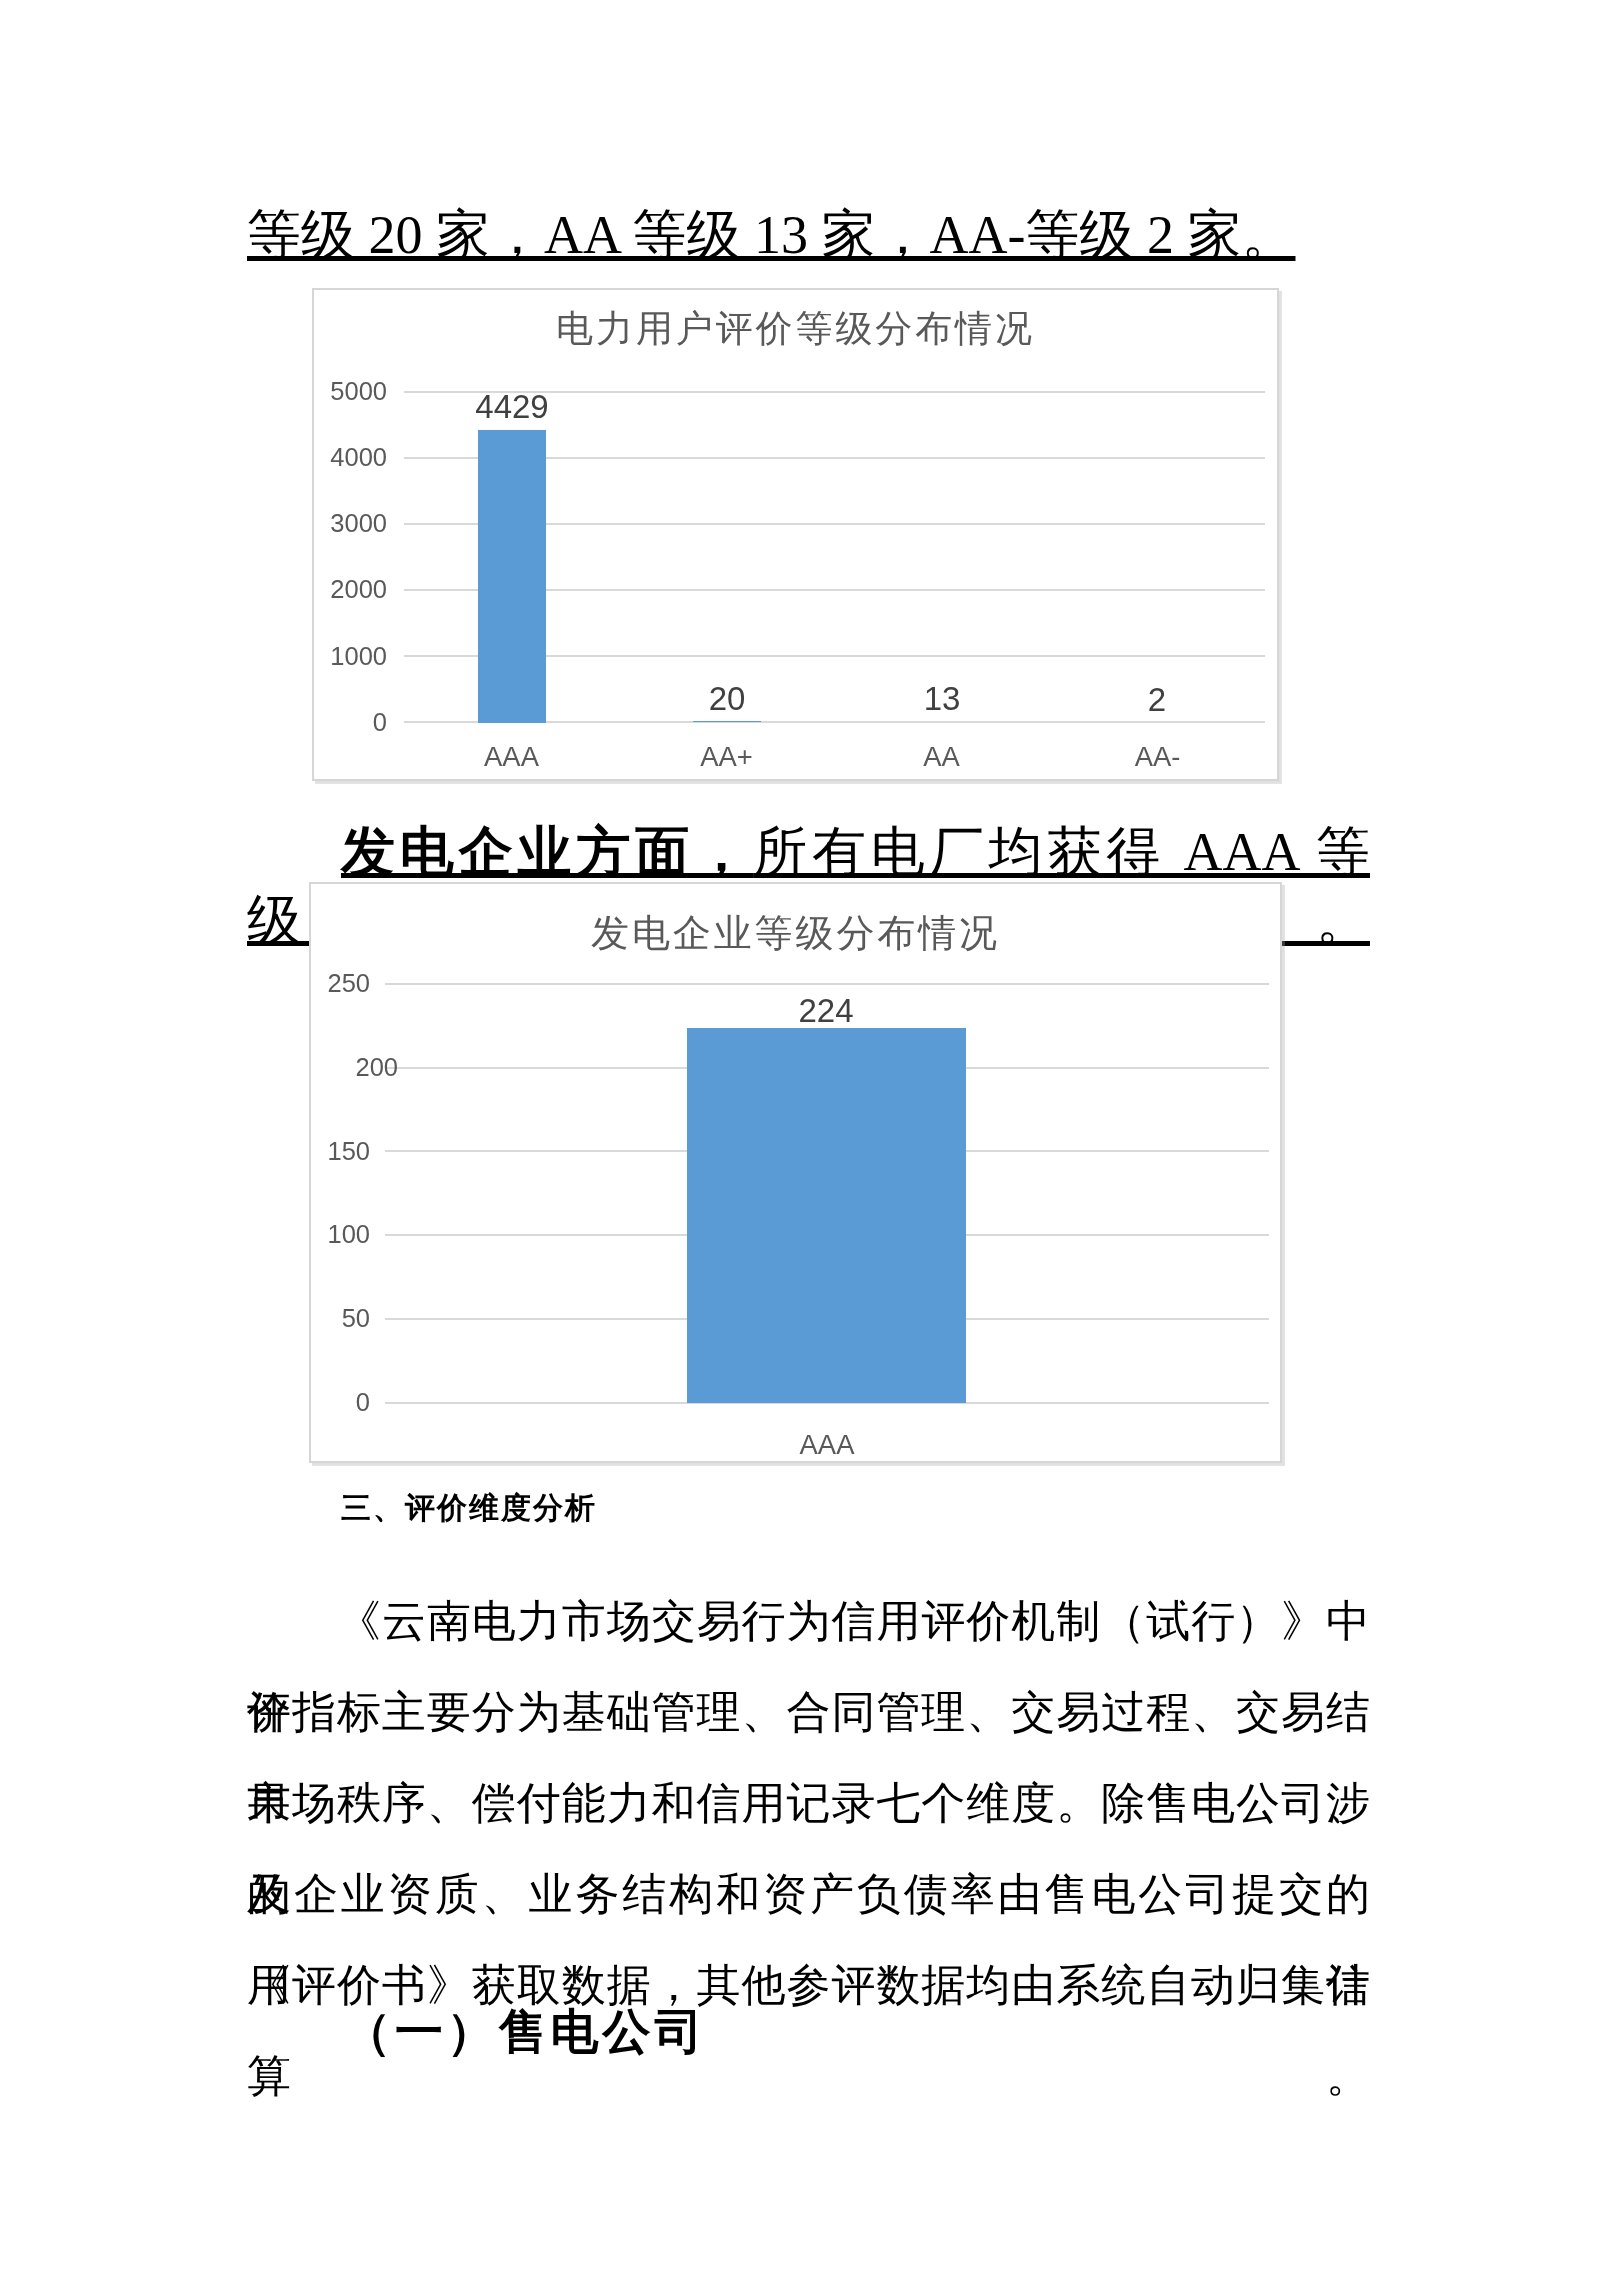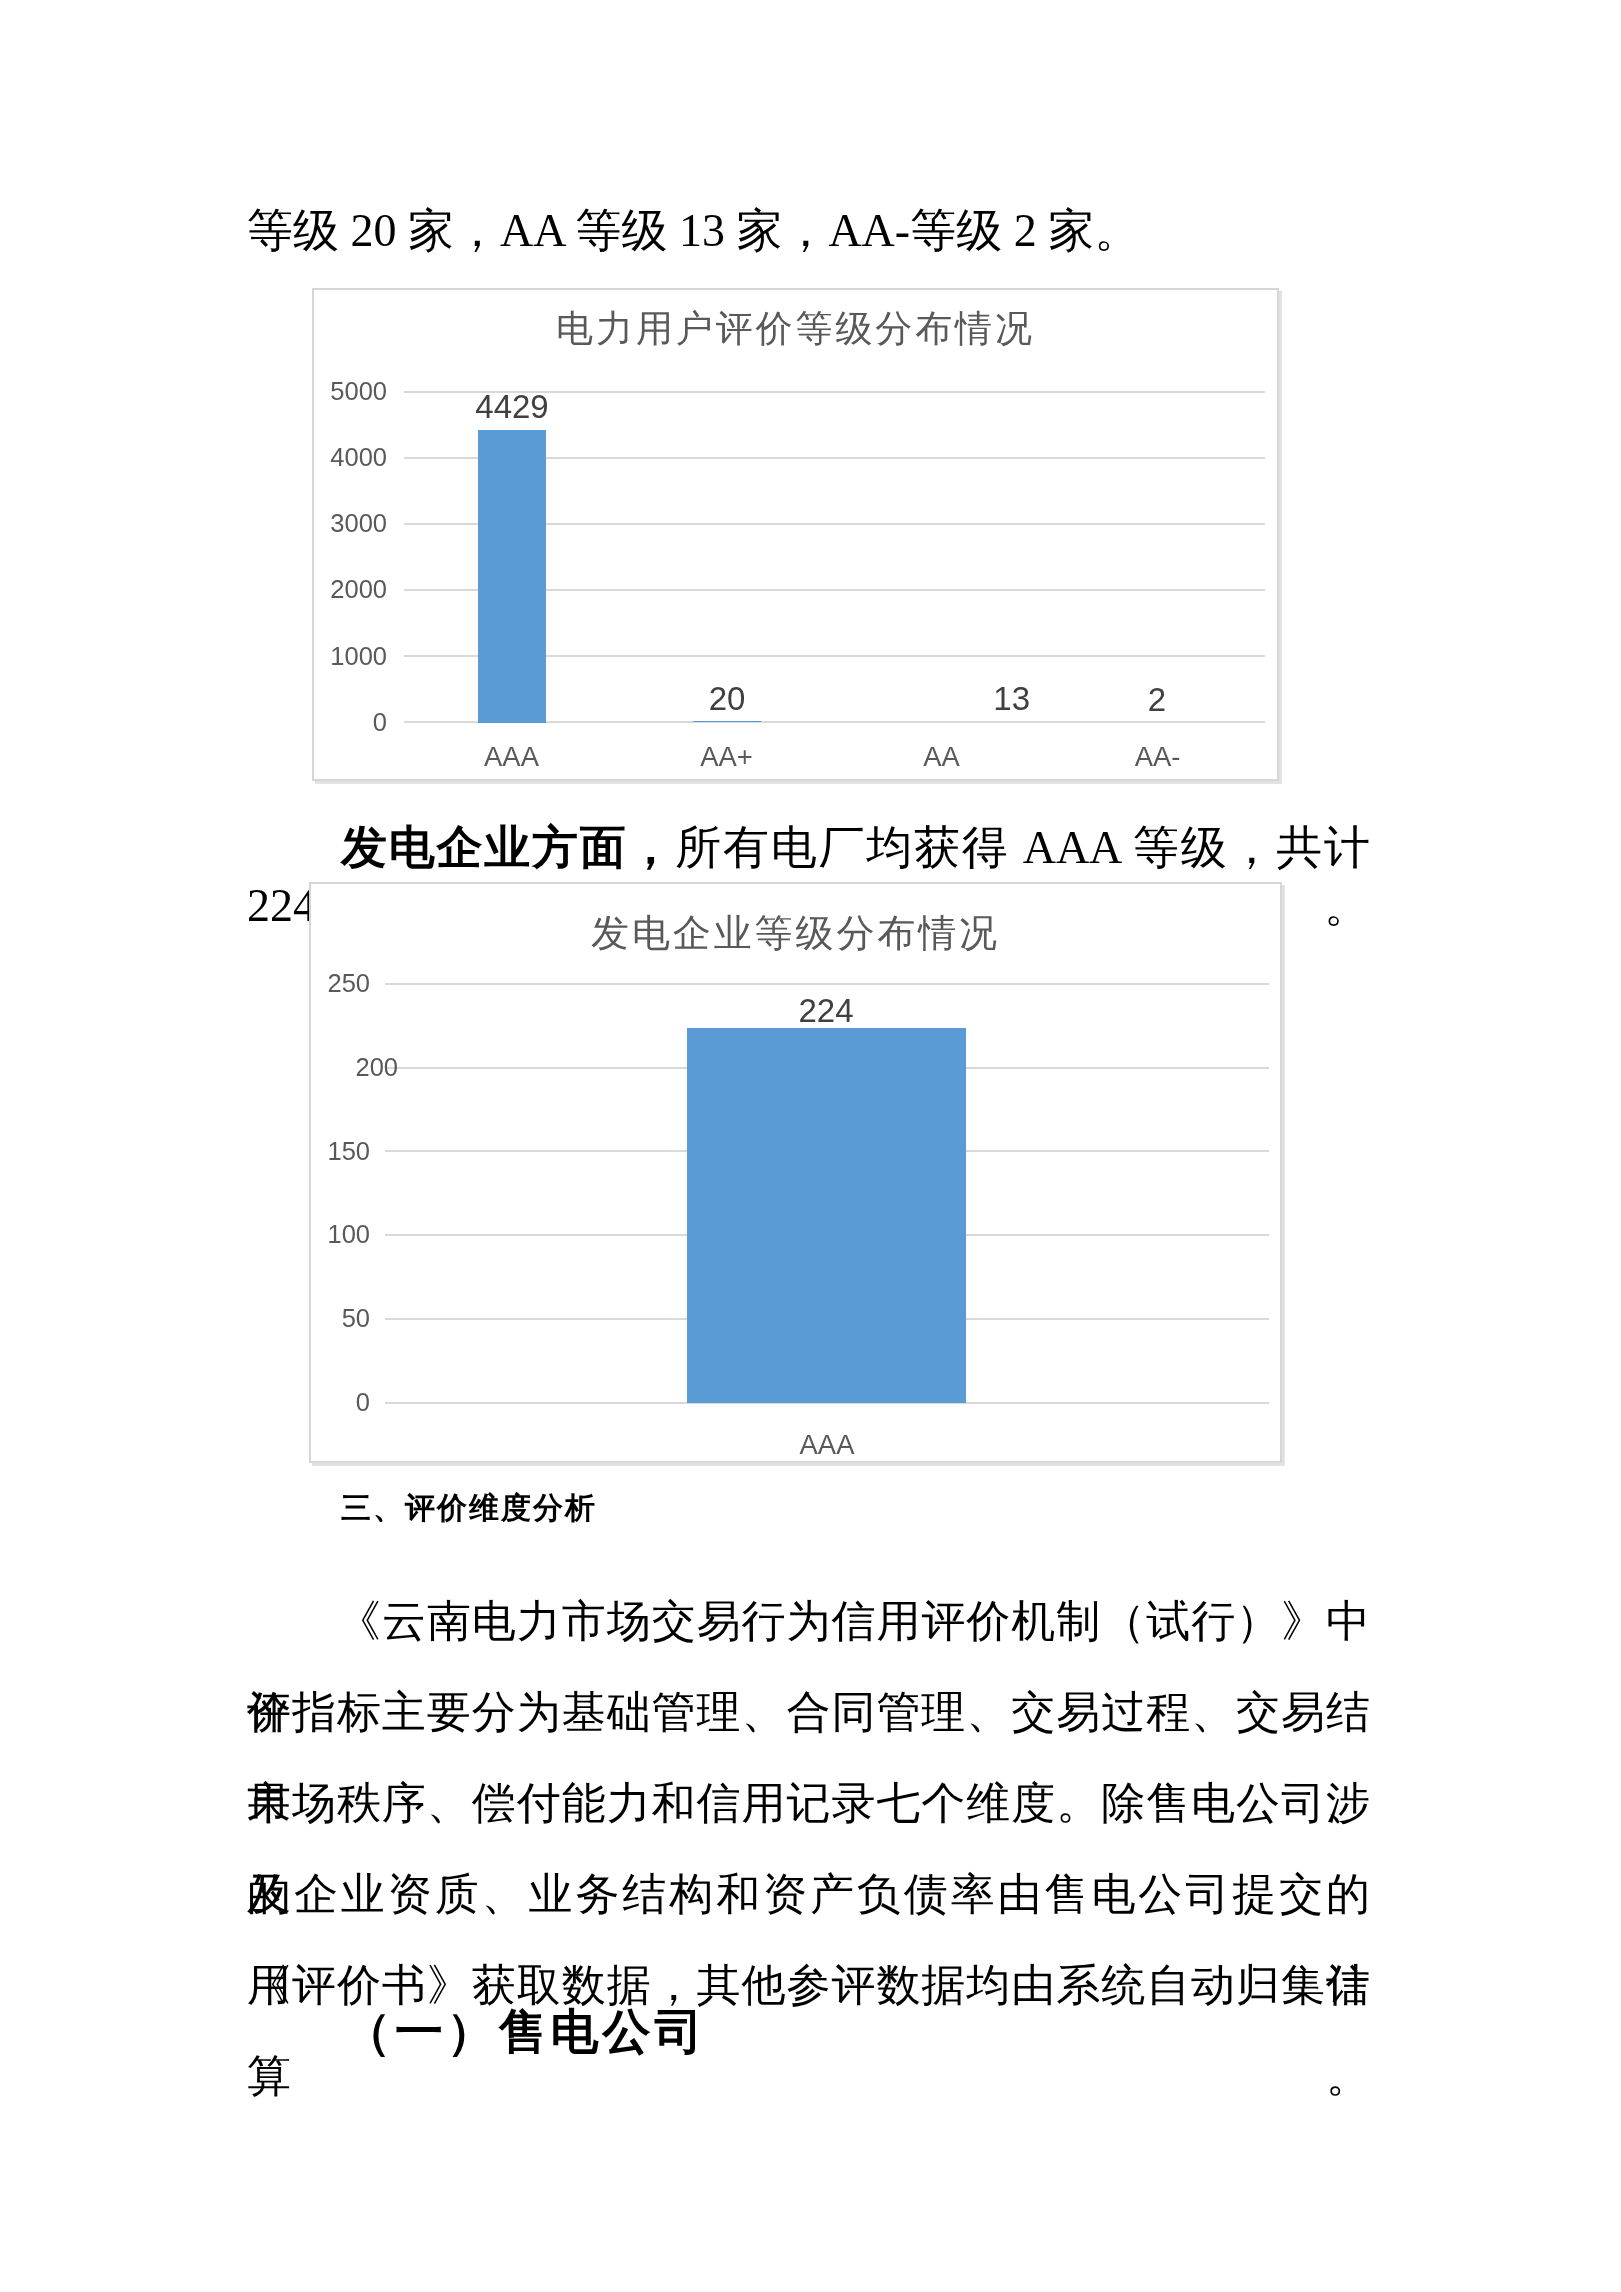--- a/index.html
+++ b/index.html
@@ -7,21 +7,21 @@
     position:relative;
     width:1621px;height:2293px;
     background:#ffffff;
     font-family:"Liberation Serif","DejaVu Serif",serif;
     color:#000;
     overflow:hidden;
     margin:0 auto;
   }
 
   
-  .body-line{position:absolute;font-size:46px;line-height:1.25;}
+  .body-line{position:absolute;font-size:54px;line-height:1.25;text-decoration:underline;}
   .intro-line{left:247px;top:202px;width:1176px;}
   .gen-line{left:247px;top:819px;width:1123px;text-align:justify;text-align-last:justify;text-indent:94px;}
   .gen-bold{font-weight:700;}
 
   .para{position:absolute;left:247px;top:1576px;width:1123px;font-size:44px;}
   .pline{height:91px;line-height:91px;text-align:justify;text-align-last:justify;}
   .pline.indented{text-indent:90px;}
 
   .h-section{
     position:absolute;left:341px;top:1488px;
@@ -79,21 +79,21 @@
         <div class="gridline" style="left: 90px; top: 167px; width: 861px; background: rgb(217, 217, 217);"></div>
         <div class="ylab" style="left: 0px; top: 152px; width: 73px; color: rgb(89, 89, 89);">4000</div>
         <div class="gridline" style="left: 90px; top: 101px; width: 861px; background: rgb(217, 217, 217);"></div>
         <div class="ylab" style="left: 0px; top: 86px; width: 73px; color: rgb(89, 89, 89);">5000</div>
         <div class="bar" style="left: 164px; top: 140px; width: 68px; height: 293px; background: rgb(91, 155, 213);"></div>
         <div class="vlab" style="left: 110px; top: 100px; width: 176px; color: rgb(64, 64, 64);">4429</div>
         <div class="clab" style="left: 90px; top: 450px; width: 215px; color: rgb(89, 89, 89);">AAA</div>
         <div class="bar" style="left: 379px; top: 431px; width: 68px; height: 1.3px; background: rgb(91, 155, 213);"></div>
         <div class="vlab" style="left: 325px; top: 392px; width: 176px; color: rgb(64, 64, 64);">20</div>
         <div class="clab" style="left: 305px; top: 450px; width: 215px; color: rgb(89, 89, 89);">AA+</div>
-        <div class="vlab" style="left: 540px; top: 392px; width: 176px; color: rgb(64, 64, 64); text-align: right;">13</div>
+        <div class="vlab" style="left: 540px; top: 392px; width: 176px; color: rgb(64, 64, 64);">13</div>
         <div class="clab" style="left: 520px; top: 450px; width: 215px; color: rgb(89, 89, 89);">AA</div>
         <div class="vlab" style="left: 755px; top: 393px; width: 176px; color: rgb(64, 64, 64);">2</div>
         <div class="clab" style="left: 736px; top: 450px; width: 215px; color: rgb(89, 89, 89);">AA-</div>
       </div>
   </div>
 
   <div class="body-line gen-line"><span class="gen-bold">发电企业方面，</span><span>所有电厂均获得 AAA 等级，共计 224 家。</span></div>
 
   <div class="chart-box" id="chart2">
     <div class="chart-title">发电企业等级分布情况</div>

